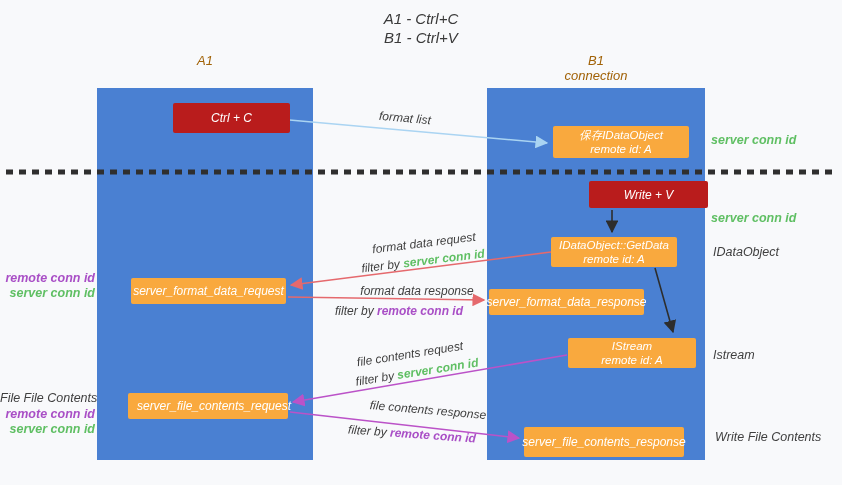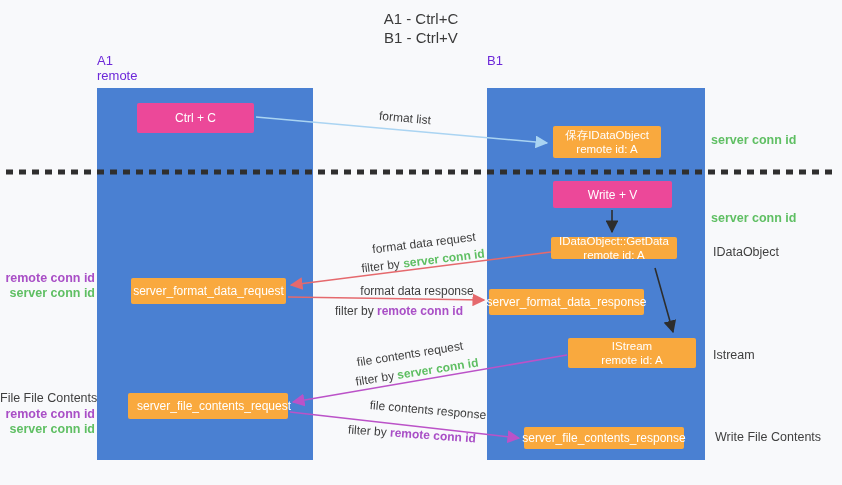--- a/index.html
+++ b/index.html
@@ -5,36 +5,37 @@
   * { margin: 0; padding: 0; box-sizing: border-box; }
   html, body { background: #eef0f3; }
   .stage {
     position: relative;
     width: 842px;
     height: 485px;
     background: #f8f9fb;
     font-family: "Liberation Sans", sans-serif;
     overflow: hidden;
     color: #3f3f3f;
+    font-style: italic;
   }
   .title {
     position: absolute;
     left: 0; right: 0; top: 9px;
     text-align: center;
     font-size: 15px;
     line-height: 19px;
     color: #3a3a3a;
   }
   .lane-header {
     position: absolute;
     top: 53px;
-    text-align: left;
+    text-align: center;
     font-size: 13px;
     line-height: 15px;
-    color: #6d28d9;
+    color: #a16207;
   }
   .lane-header.left { left: 97px; width: 216px; }
   .lane-header.right { left: 487px; width: 218px; }
   .lane {
     position: absolute;
     top: 88px;
     height: 372px;
     background: #4a80d2;
   }
   .lane.left { left: 97px; width: 216px; }
@@ -48,21 +49,21 @@
     position: absolute;
     display: flex;
     flex-direction: column;
     align-items: center;
     justify-content: center;
     color: #ffffff;
     border-radius: 2px;
     text-align: center;
     white-space: nowrap;
   }
-  .node.green { background: #ec4899; font-size: 12px; }
+  .node.green { background: #b91c1c; font-size: 12px; margin-left: 36px; }
   .node.orange { background: #f9a93e; font-size: 12px; }
   .node .l2 { font-size: 11.5px; line-height: 14px; }
   .node .l1 { font-size: 11.5px; line-height: 14px; }
   .flabel {
     position: absolute;
     white-space: nowrap;
     font-size: 12px;
     color: #3f3f3f;
   }
   .side-label {
@@ -80,24 +81,24 @@
 
 <div class="stage">
 
   <div class="title">
     <div>A1 - Ctrl+C</div>
     <div>B1 - Ctrl+V</div>
   </div>
 
   <div class="lane-header left">
     <div>A1</div>
-    <div>remote</div>
   </div>
   <div class="lane-header right">
     <div>B1</div>
+    <div>connection</div>
   </div>
 
   <div class="lane left"></div>
   <div class="lane right"></div>
 
   <svg class="overlay" width="842" height="485" viewBox="0 0 842 485">
     <defs>
       <marker id="ah-blue" viewBox="0 0 10 10" refX="9" refY="5" markerWidth="8" markerHeight="8" orient="auto">
         <path d="M0,0 L10,5 L0,10 z" fill="#aad4f2"></path>
       </marker>
@@ -126,30 +127,30 @@
 
     <line x1="567" y1="355" x2="293" y2="402" stroke="#bb52c8" stroke-width="1.6" marker-end="url(#ah-purple)"></line>
 
     <line x1="290" y1="412" x2="519" y2="438" stroke="#bb52c8" stroke-width="1.6" marker-end="url(#ah-purple)"></line>
   </svg>
 
   <div class="node green" style="left:137px; top:103px; width:117px; height:30px;">
     <span>Ctrl + C</span>
   </div>
 
-  <div class="node orange" style="left:553px; top:126px; width:108px; height:32px;text-align:center;">
+  <div class="node orange" style="left:553px; top:126px; width:136px; height:32px;text-align:center;">
     <div class="l1">保存IDataObject</div>
     <div class="l2">remote id: A</div>
   </div>
 
   <div class="node green" style="left:553px; top:181px; width:119px; height:27px;">
     <span>Write + V</span>
   </div>
 
-  <div class="node orange" style="left:551px; top:237px; width:126px; height:22px;">
+  <div class="node orange" style="left:551px; top:237px; width:126px; height:30px;">
     <div class="l1">IDataObject::GetData</div>
     <div class="l2">remote id: A</div>
   </div>
 
   <div class="node orange" style="left:489px; top:289px; width:155px; height:26px;">
     <span>server_format_data_response</span>
   </div>
 
   <div class="node orange" style="left:131px; top:278px; width:155px; height:26px;">
     <span>server_format_data_request</span>
@@ -157,21 +158,21 @@
 
   <div class="node orange" style="left:568px; top:338px; width:128px; height:30px;">
     <div class="l1">IStream</div>
     <div class="l2">remote id: A</div>
   </div>
 
   <div class="node orange" style="left:128px; top:393px; width:160px; height:26px;padding-left:12px;">
     <span>server_file_contents_request</span>
   </div>
 
-  <div class="node orange" style="left:524px; top:427px; width:160px; height:22px;">
+  <div class="node orange" style="left:524px; top:427px; width:160px; height:30px;">
     <span>server_file_contents_response</span>
   </div>
 
   <div class="flabel" style="left:405px; top:118px; transform:translate(-50%,-50%) rotate(5deg);">format list</div>
 
   <div class="flabel" style="left:424px; top:243px; transform:translate(-50%,-50%) rotate(-7deg);">format data request</div>
 
   <div class="flabel" style="left:423px; top:261px; transform:translate(-50%,-50%) rotate(-7deg);">
     <span>filter by</span>
     <span class="green-b">server conn id</span>

